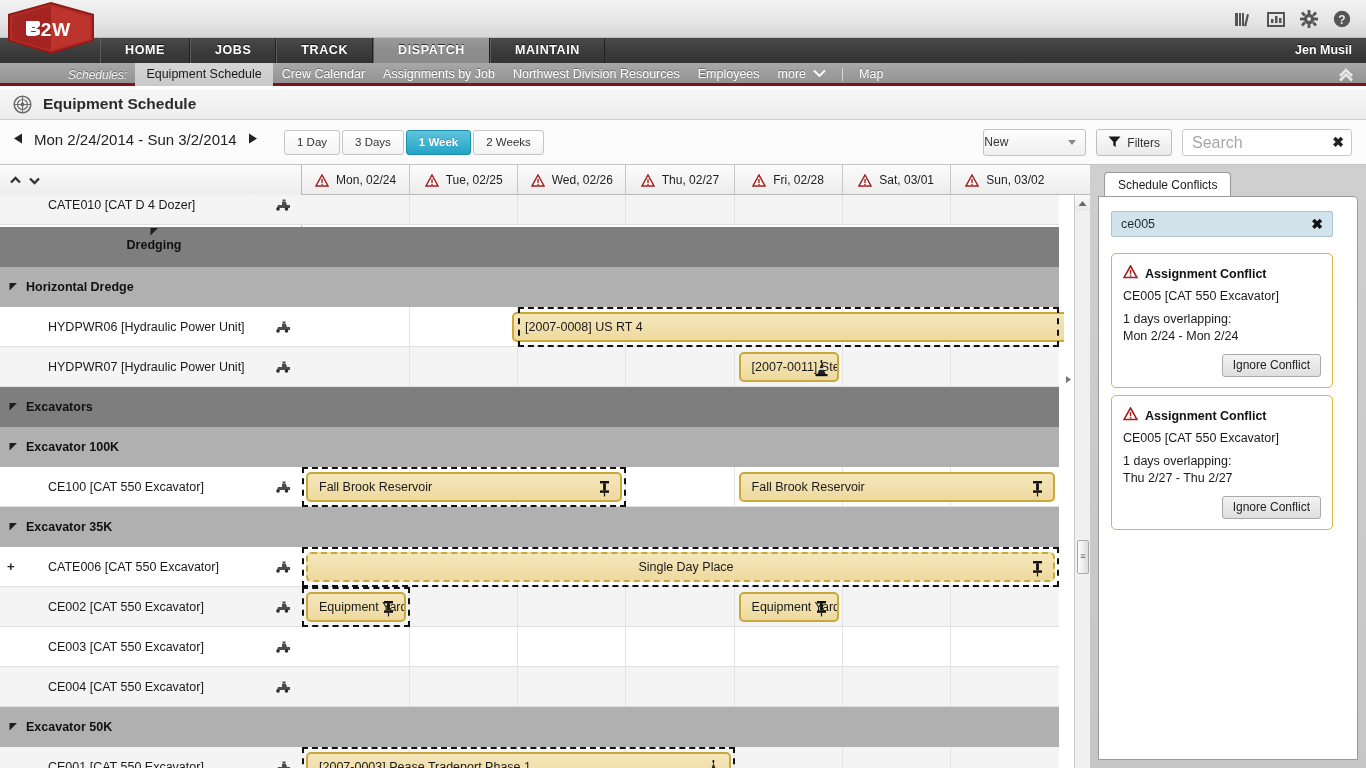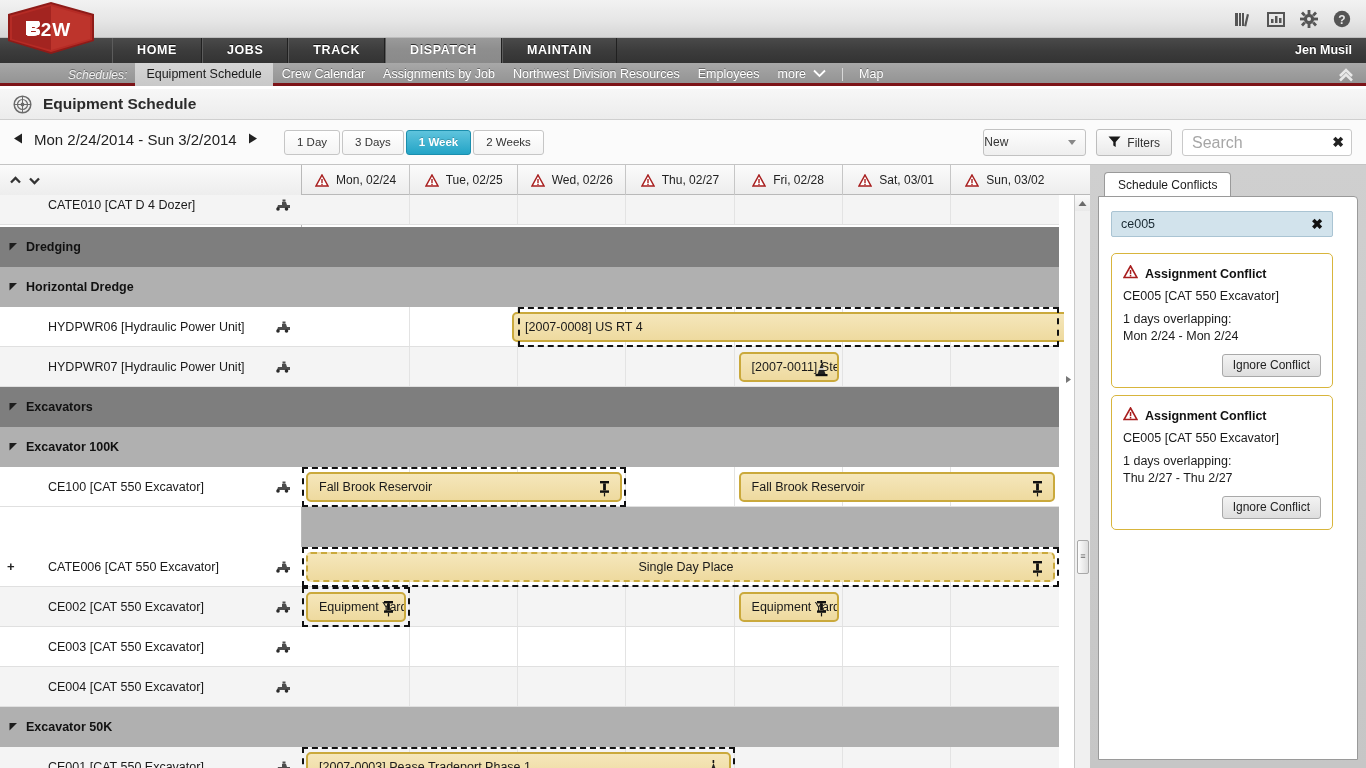--- a/index.html
+++ b/index.html
@@ -27,21 +27,21 @@
   .topicons {
     position:absolute; right:14px; top:9px; display:flex; gap:13px; align-items:center;
   }
   .topicons .ticon { width:20px; height:20px; display:block; cursor:pointer; }
 
   
   .mainnav {
     position:absolute; left:0; top:38px; width:1366px; height:25px;
     background: linear-gradient(to bottom, #4a4a4a 0%, #3c3c3c 50%, #333 100%);
   }
-  .navtabs { position:absolute; left:100px; top:0; display:flex; height:25px;margin-left:12px; }
+  .navtabs { position:absolute; left:100px; top:0; display:flex; height:25px; }
   .navtab {
     position:relative;
     padding: 0 24px; height:25px; line-height:25px;
     color:#fff; font-weight:bold; font-size:12.5px; letter-spacing:.6px;
     text-align:center; cursor:pointer;
     border-left:1px solid #5c5c5c; border-right:1px solid #202020;
     text-shadow: 0 -1px 0 rgba(0,0,0,.7);
     background: transparent;
   }
   .navtab.active {
@@ -685,21 +685,21 @@
       <div class="leftcol" id="treecol">
           <div class="trow leaf-b" style="top: -10px; height: 40px; color: rgb(85, 85, 85); overflow: hidden;">
             <span class="leafname">CATE010 [CAT D 4 Dozer]</span>
             <span class="truckicon"><svg width="18" height="13" viewBox="0 0 18 13">
                 <path d="M1 10 L4 10 L5 7 L9 7 L9 4 L13 4 L14 7 L17 7 L17 10 Z" fill="#4d4d4d"></path>
                 <circle cx="5" cy="11" r="1.8" fill="#2b2b2b"></circle>
                 <circle cx="13.5" cy="11" r="1.8" fill="#2b2b2b"></circle>
                 <rect x="9.5" y="1.5" width="3" height="2.2" fill="#4d4d4d"></rect>
               </svg></span>
           </div>
-          <div class="trow group1" style="top: 32px; height: 40px;">
+          <div class="trow group1" style="top: 32px; height: 40px; flex-direction: column;">
             <span class="twist"><svg width="9" height="9" viewBox="0 0 9 9">
                 <polygon points="0.5,1 8,1 0.5,8.5" fill="#1c1c1c"></polygon>
               </svg></span>
             <span class="glabel">Dredging</span>
           </div>
           <div class="trow group2" style="top: 72px; height: 40px;">
             <span class="twist"><svg width="9" height="9" viewBox="0 0 9 9">
                 <polygon points="0.5,1 8,1 0.5,8.5" fill="#1c1c1c"></polygon>
               </svg></span>
             <span class="glabel">Horizontal Dredge</span>
@@ -735,20 +735,26 @@
             <span class="glabel">Excavator 100K</span>
           </div>
           <div class="trow leaf-a" style="top: 272px; height: 40px;">
             <span class="leafname">CE100 [CAT 550 Excavator]</span>
             <span class="truckicon"><svg width="18" height="13" viewBox="0 0 18 13">
                 <path d="M1 10 L4 10 L5 7 L9 7 L9 4 L13 4 L14 7 L17 7 L17 10 Z" fill="#4d4d4d"></path>
                 <circle cx="5" cy="11" r="1.8" fill="#2b2b2b"></circle>
                 <circle cx="13.5" cy="11" r="1.8" fill="#2b2b2b"></circle>
                 <rect x="9.5" y="1.5" width="3" height="2.2" fill="#4d4d4d"></rect>
               </svg></span>
+          </div>
+          <div class="trow group2" style="top: 312px; height: 40px;">
+            <span class="twist"><svg width="9" height="9" viewBox="0 0 9 9">
+                <polygon points="0.5,1 8,1 0.5,8.5" fill="#1c1c1c"></polygon>
+              </svg></span>
+            <span class="glabel">Excavator 35K</span>
           </div>
           <div class="trow leaf-a" style="top: 352px; height: 40px;">
             <span class="plusbox">+</span>
             <span class="leafname">CATE006 [CAT 550 Excavator]</span>
             <span class="truckicon"><svg width="18" height="13" viewBox="0 0 18 13">
                 <path d="M1 10 L4 10 L5 7 L9 7 L9 4 L13 4 L14 7 L17 7 L17 10 Z" fill="#4d4d4d"></path>
                 <circle cx="5" cy="11" r="1.8" fill="#2b2b2b"></circle>
                 <circle cx="13.5" cy="11" r="1.8" fill="#2b2b2b"></circle>
                 <rect x="9.5" y="1.5" width="3" height="2.2" fill="#4d4d4d"></rect>
               </svg></span>

